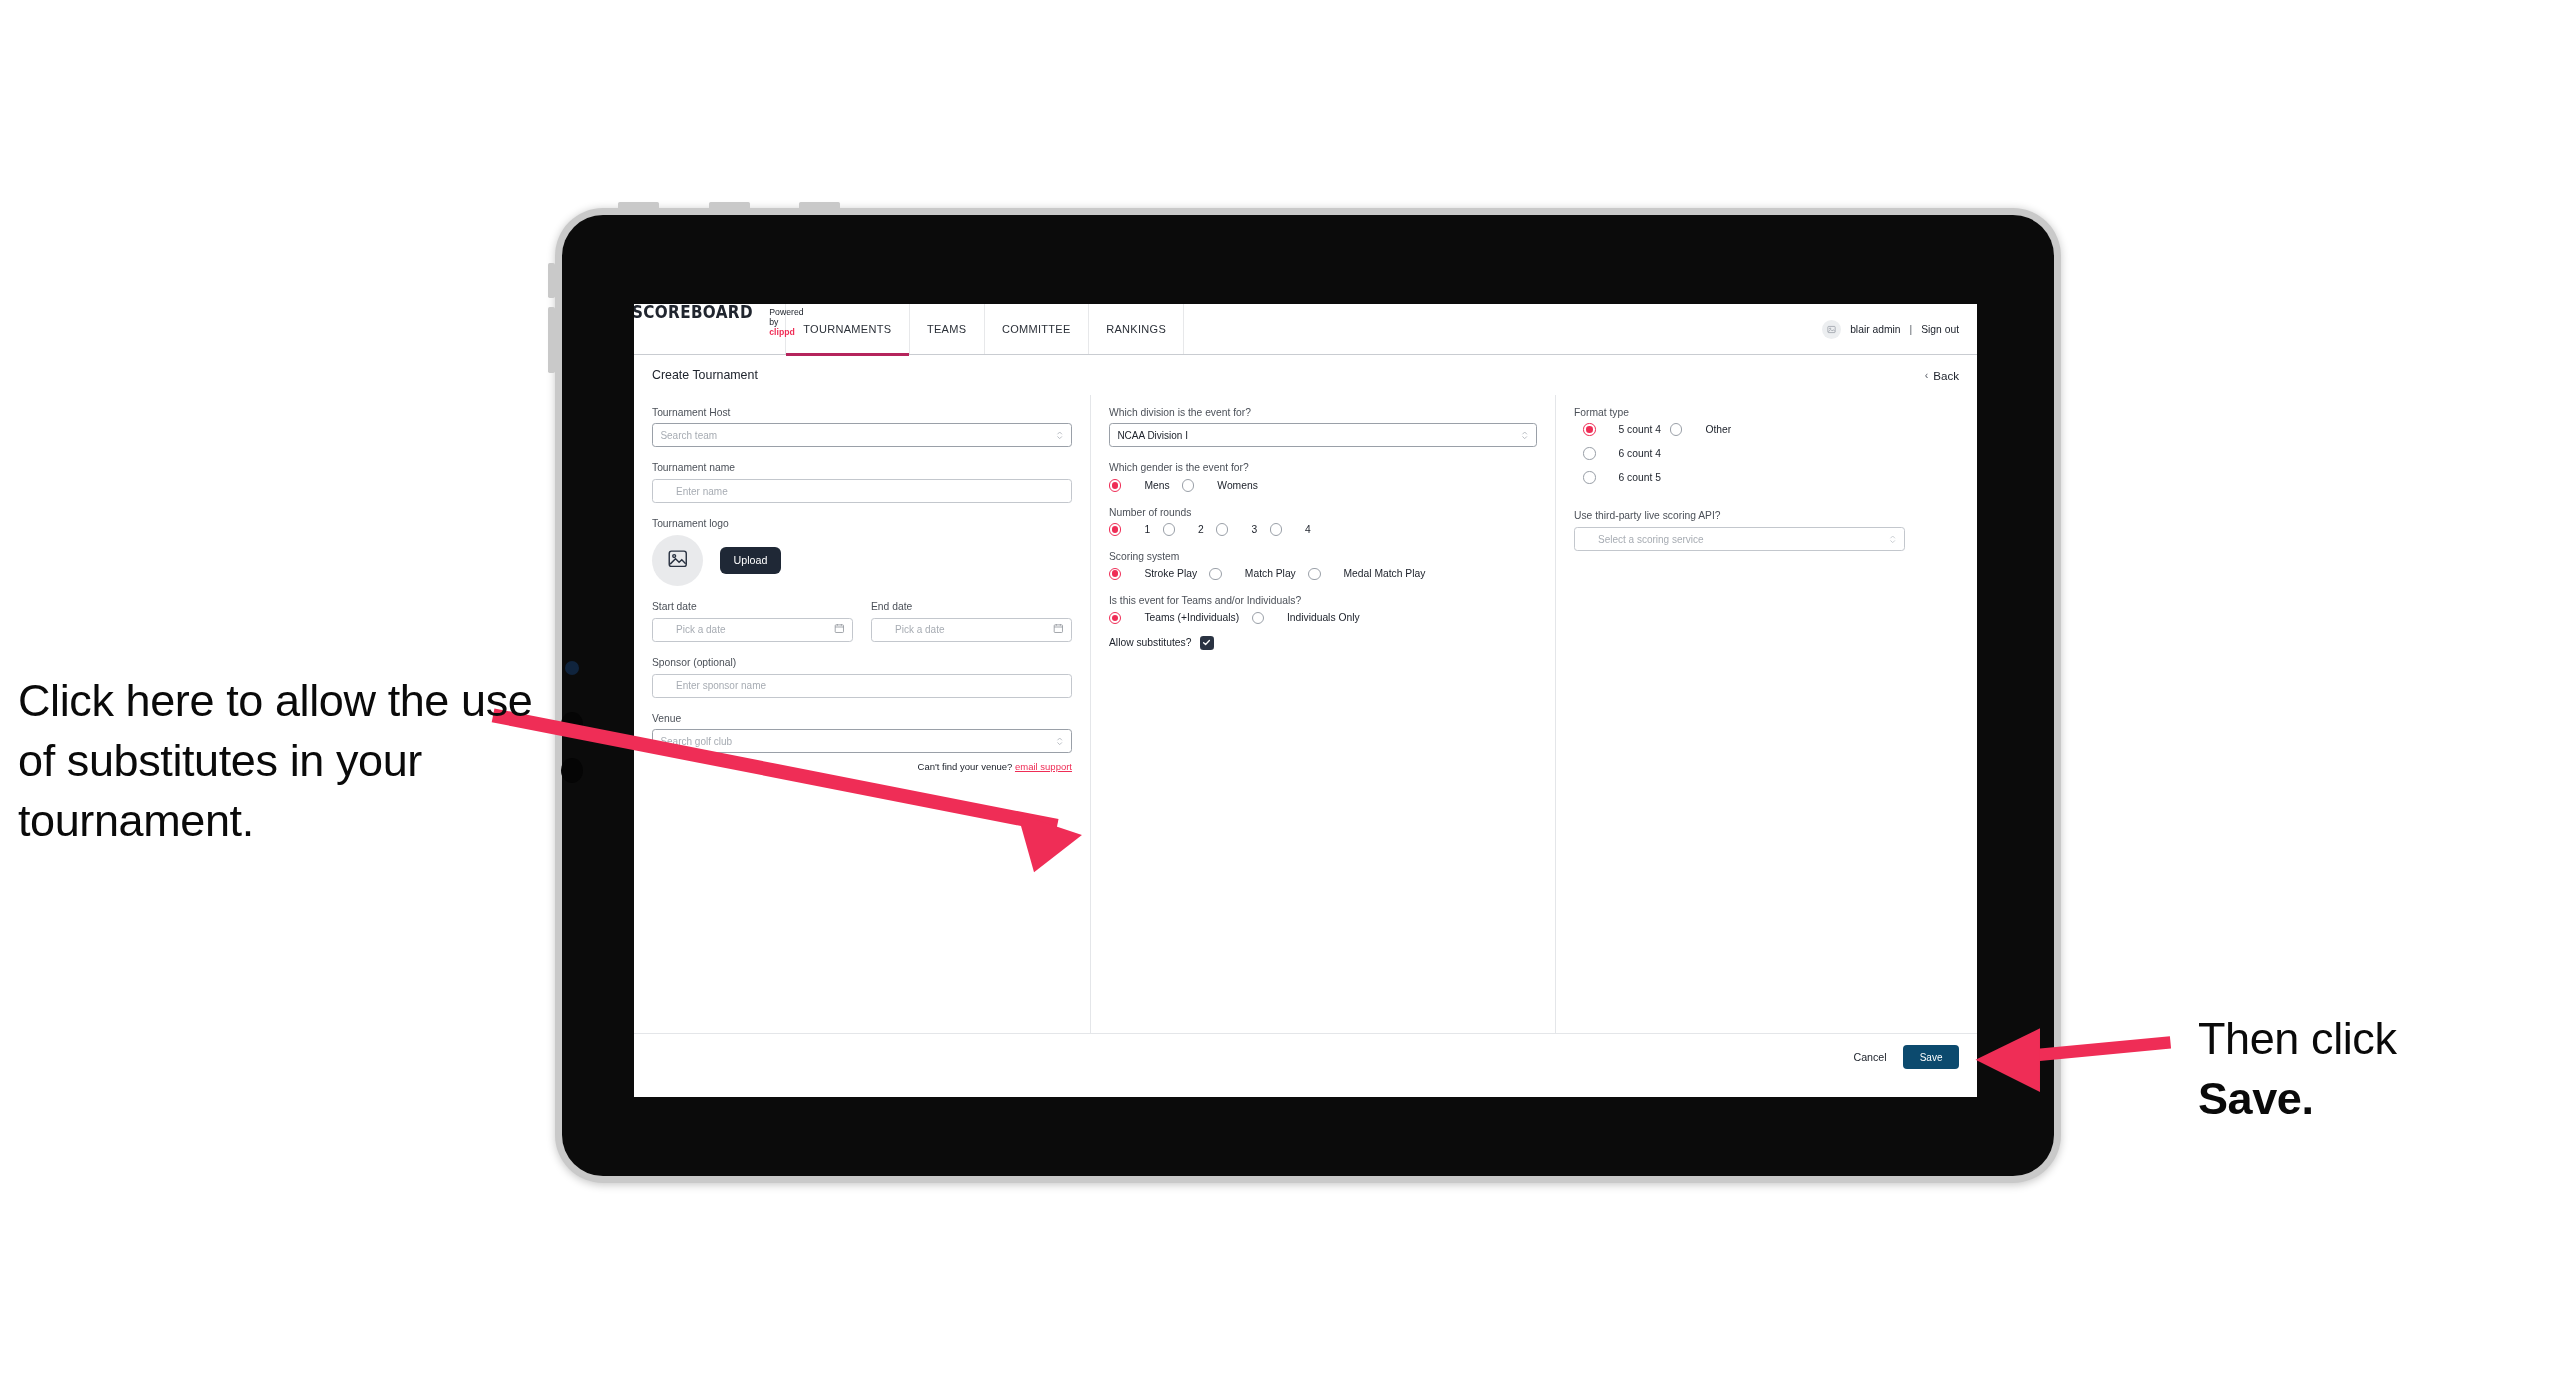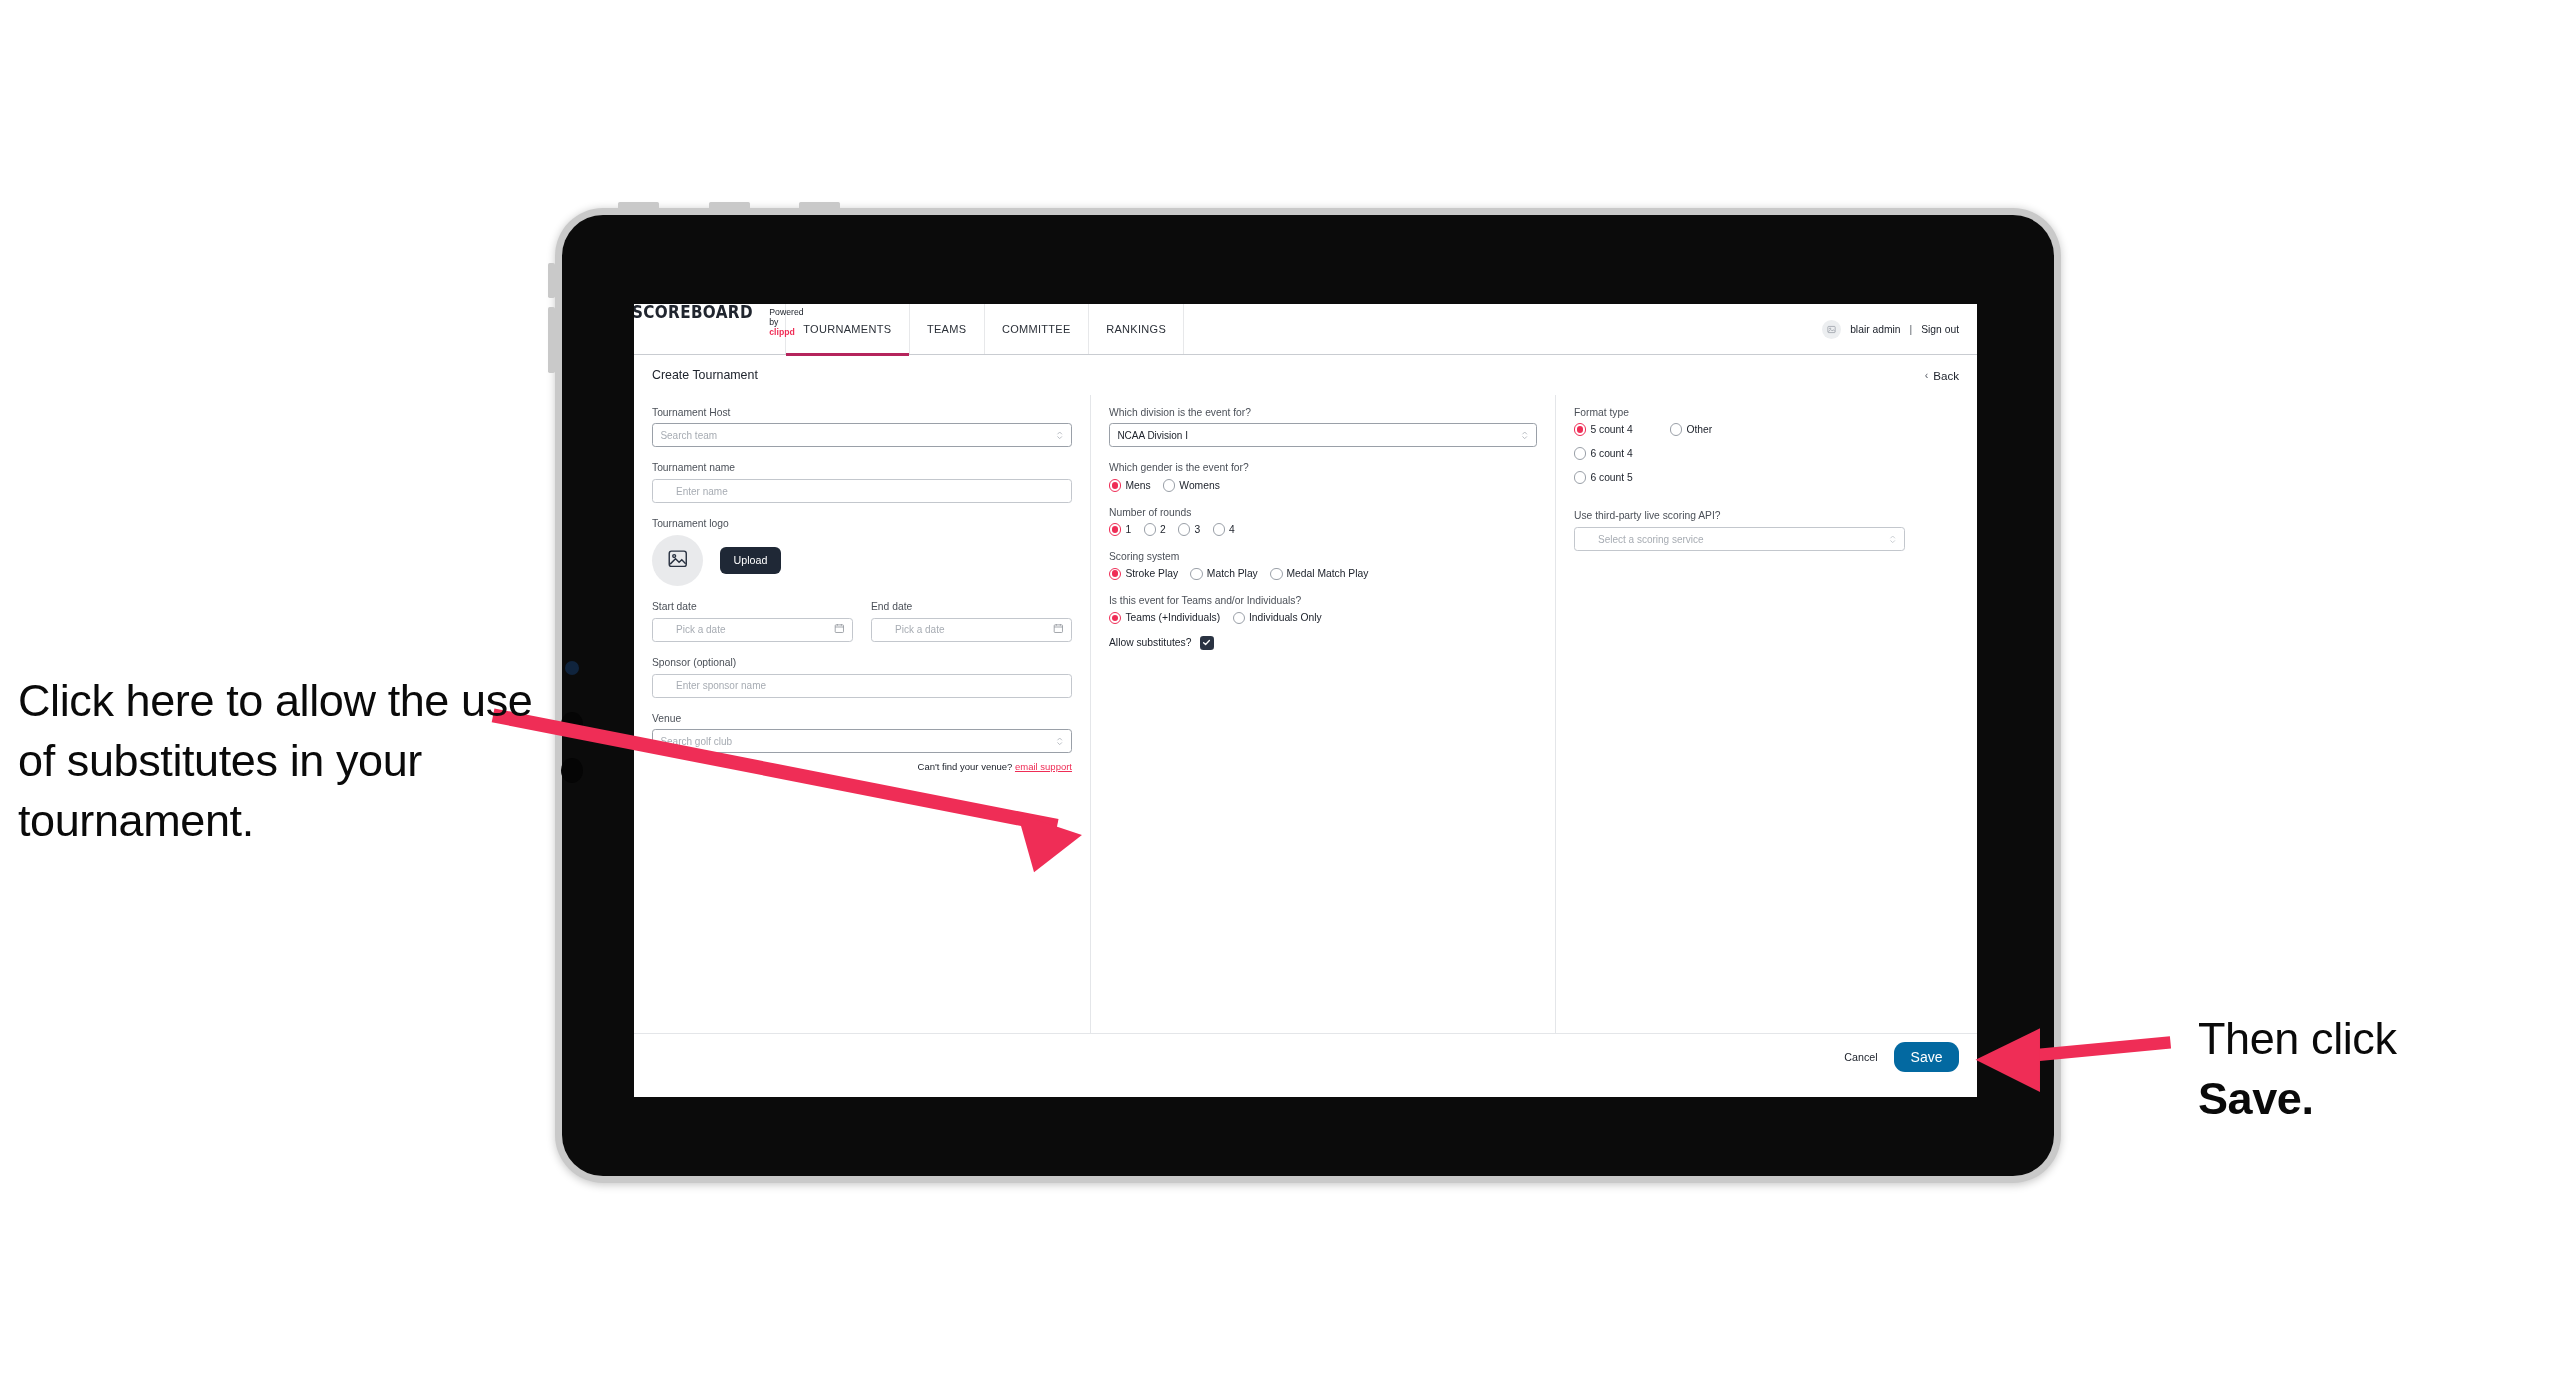--- a/index.html
+++ b/index.html
@@ -146,21 +146,21 @@
   .date-row { display:flex; gap: 18px; }
   .date-col { flex:1; }
 
   .helper {
     font-size: 9.5px; color:#20252e; text-align:right; margin-top: 7.4px;
   }
   .helper a { color:#ef2d56; text-decoration:underline; }
 
   
   .radio-row { display:flex; align-items:center; gap: 12.4px; flex-wrap:wrap; }
-  .radio-item { display:flex; align-items:center; gap: 4px; cursor:pointer; }
+  .radio-item { display:flex; align-items:center; gap: 23px; cursor:pointer;justify-content:center; }
   .radio {
     width: 12.4px; height: 12.4px; border-radius:50%;
     border: 1.2px solid #9aa0a8; background:#fff;
     display:flex; align-items:center; justify-content:center;
     flex: none;
   }
   .radio.on { border-color:#ef2d56; }
   .radio.on::after {
     content:''; width: 6.6px; height: 6.6px; border-radius:50%; background:#ef2d56;
   }
@@ -182,22 +182,22 @@
   }
 
   
   .app-footer {
     height: 47px; border-top: 0.8px solid #e4e6e9;
     display:flex; align-items:center; justify-content:flex-end;
     padding-right: 18px; gap: 16.5px;
   }
   .cancel-btn { font-size: 10.7px; color:#20252e; cursor:pointer; }
   .save-btn {
-    background:#0369a1; color:#fff; font-size: 14px;
-    padding: 6.6px 16.5px; border-radius: 11px; cursor:pointer;
+    background:#0c4a6e; color:#fff; font-size: 10px;
+    padding: 6.6px 16.5px; border-radius: 4px; cursor:pointer;
   }
 
   
   .anno {
     position: absolute;
     font-family: "Liberation Sans", sans-serif;
     color: #0a0a0a;
   }
   .anno-left {
     left: 18px; top: 671px; width: 529px;

